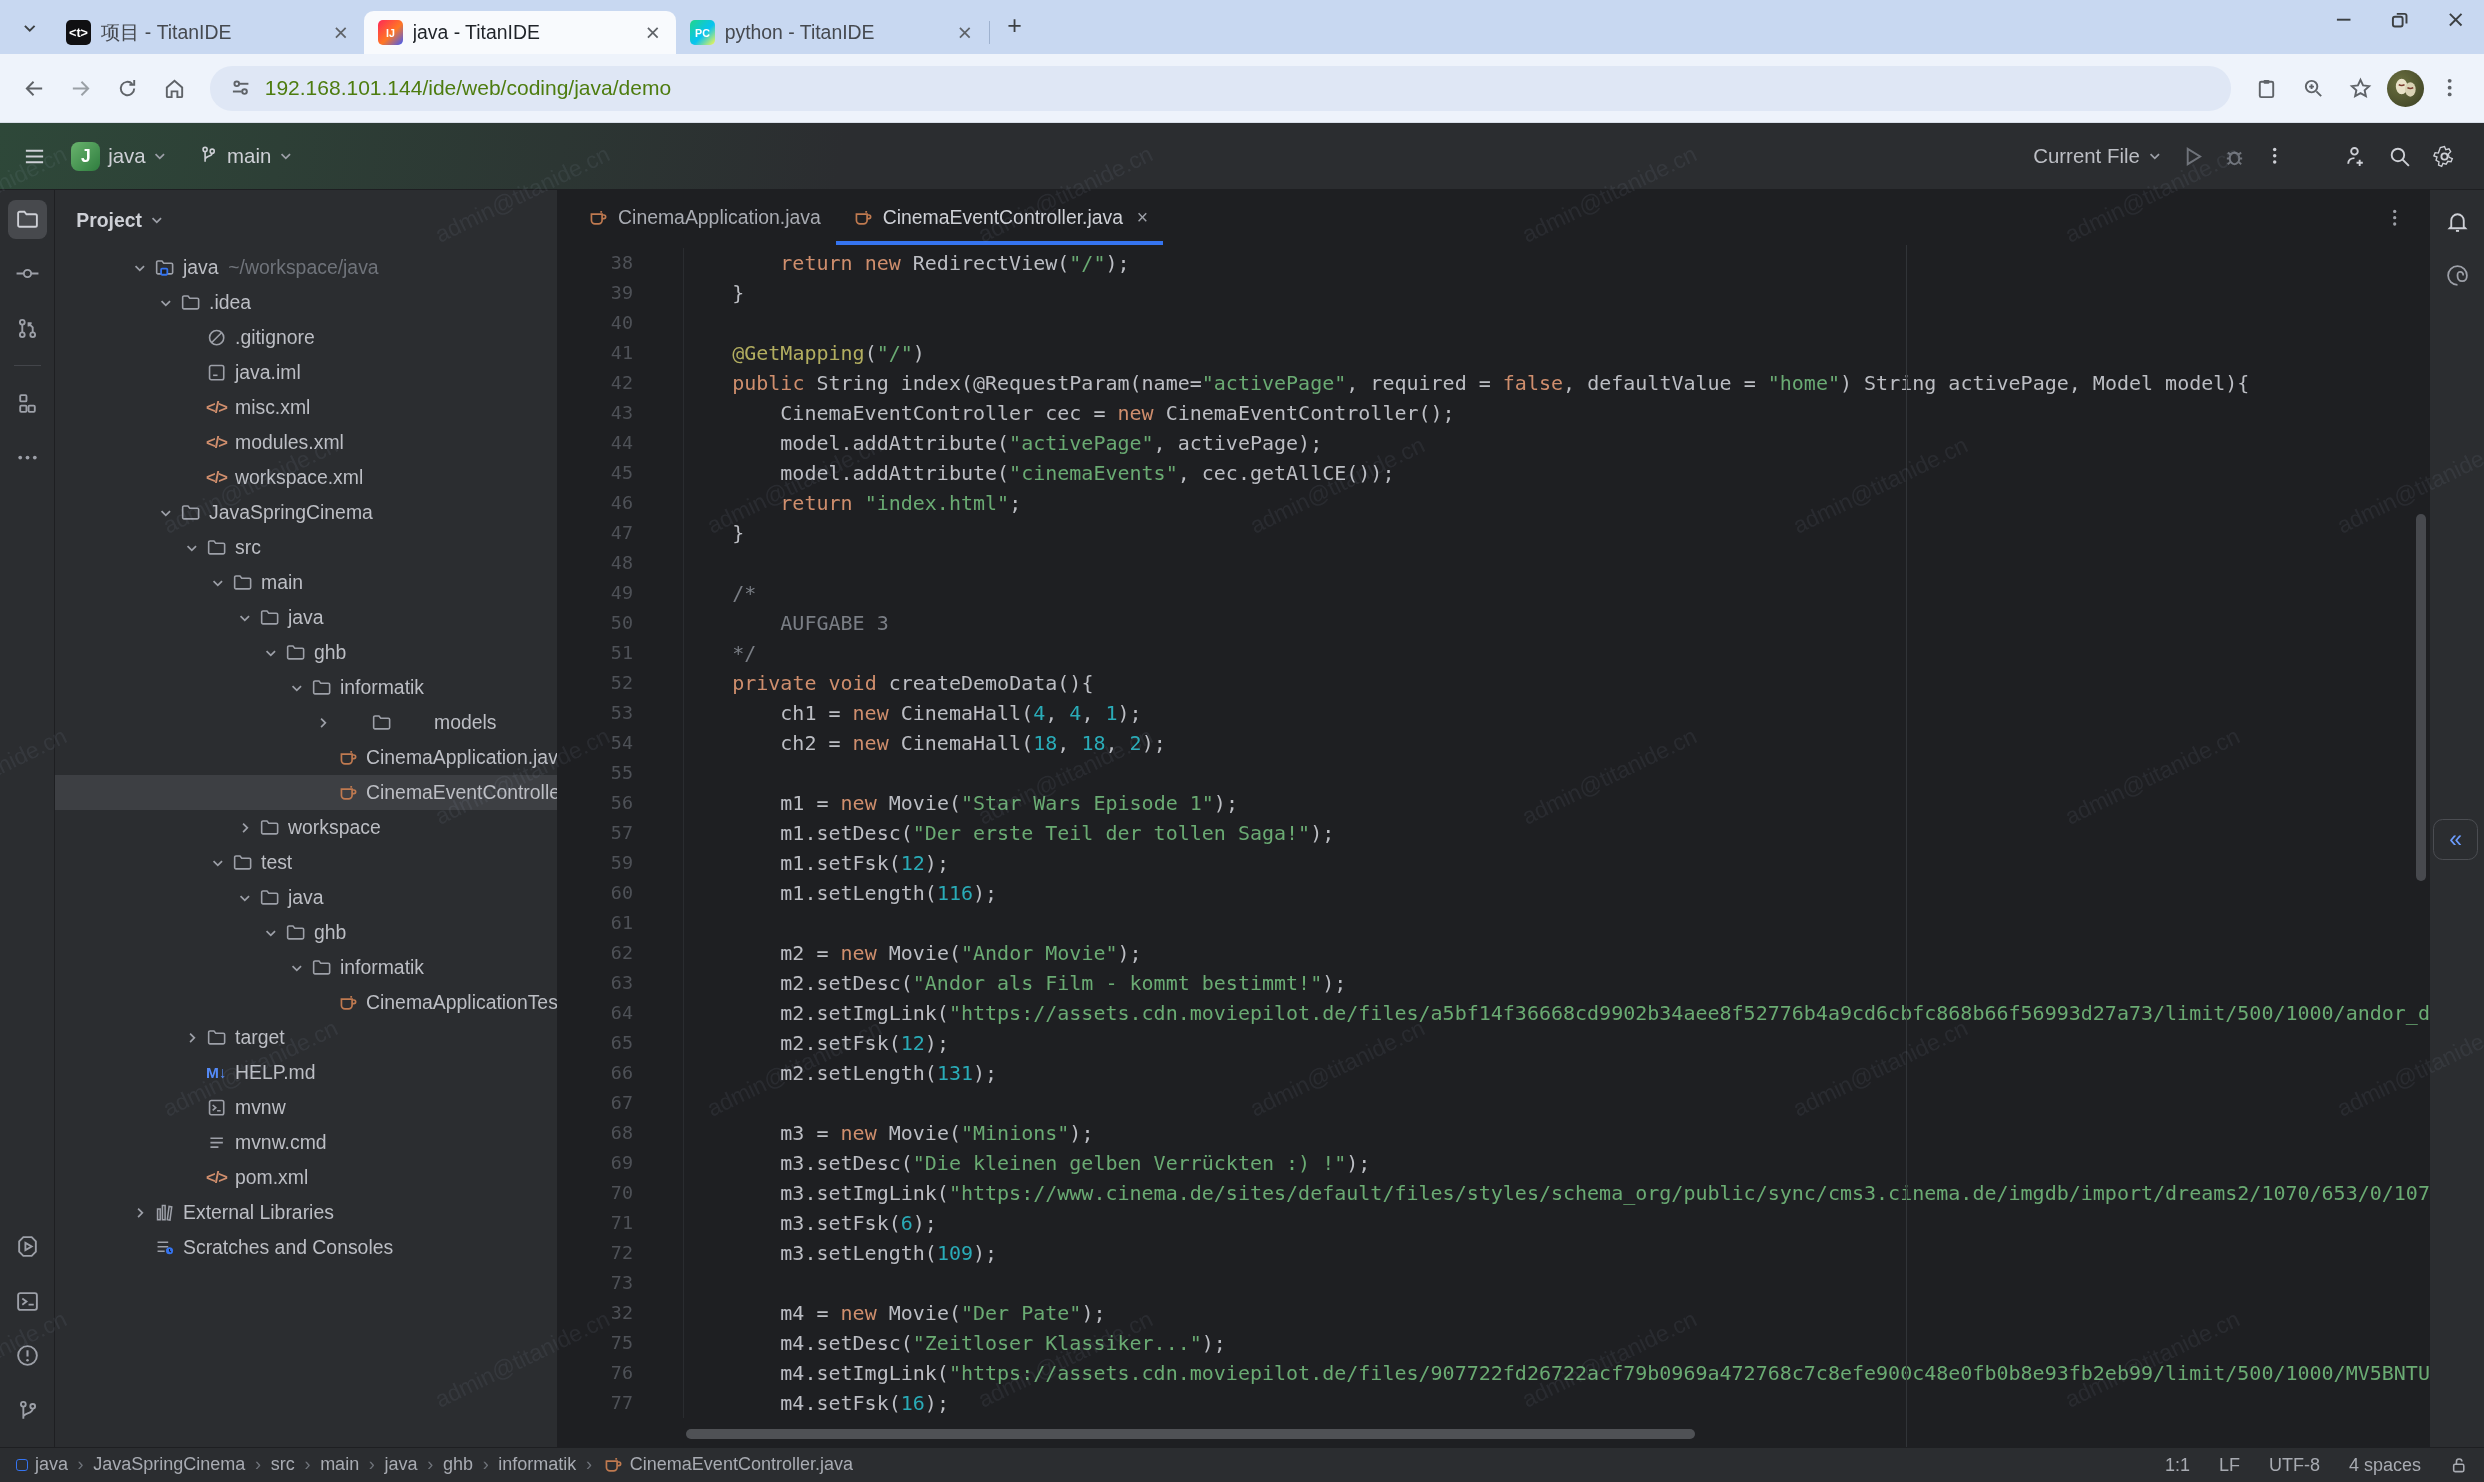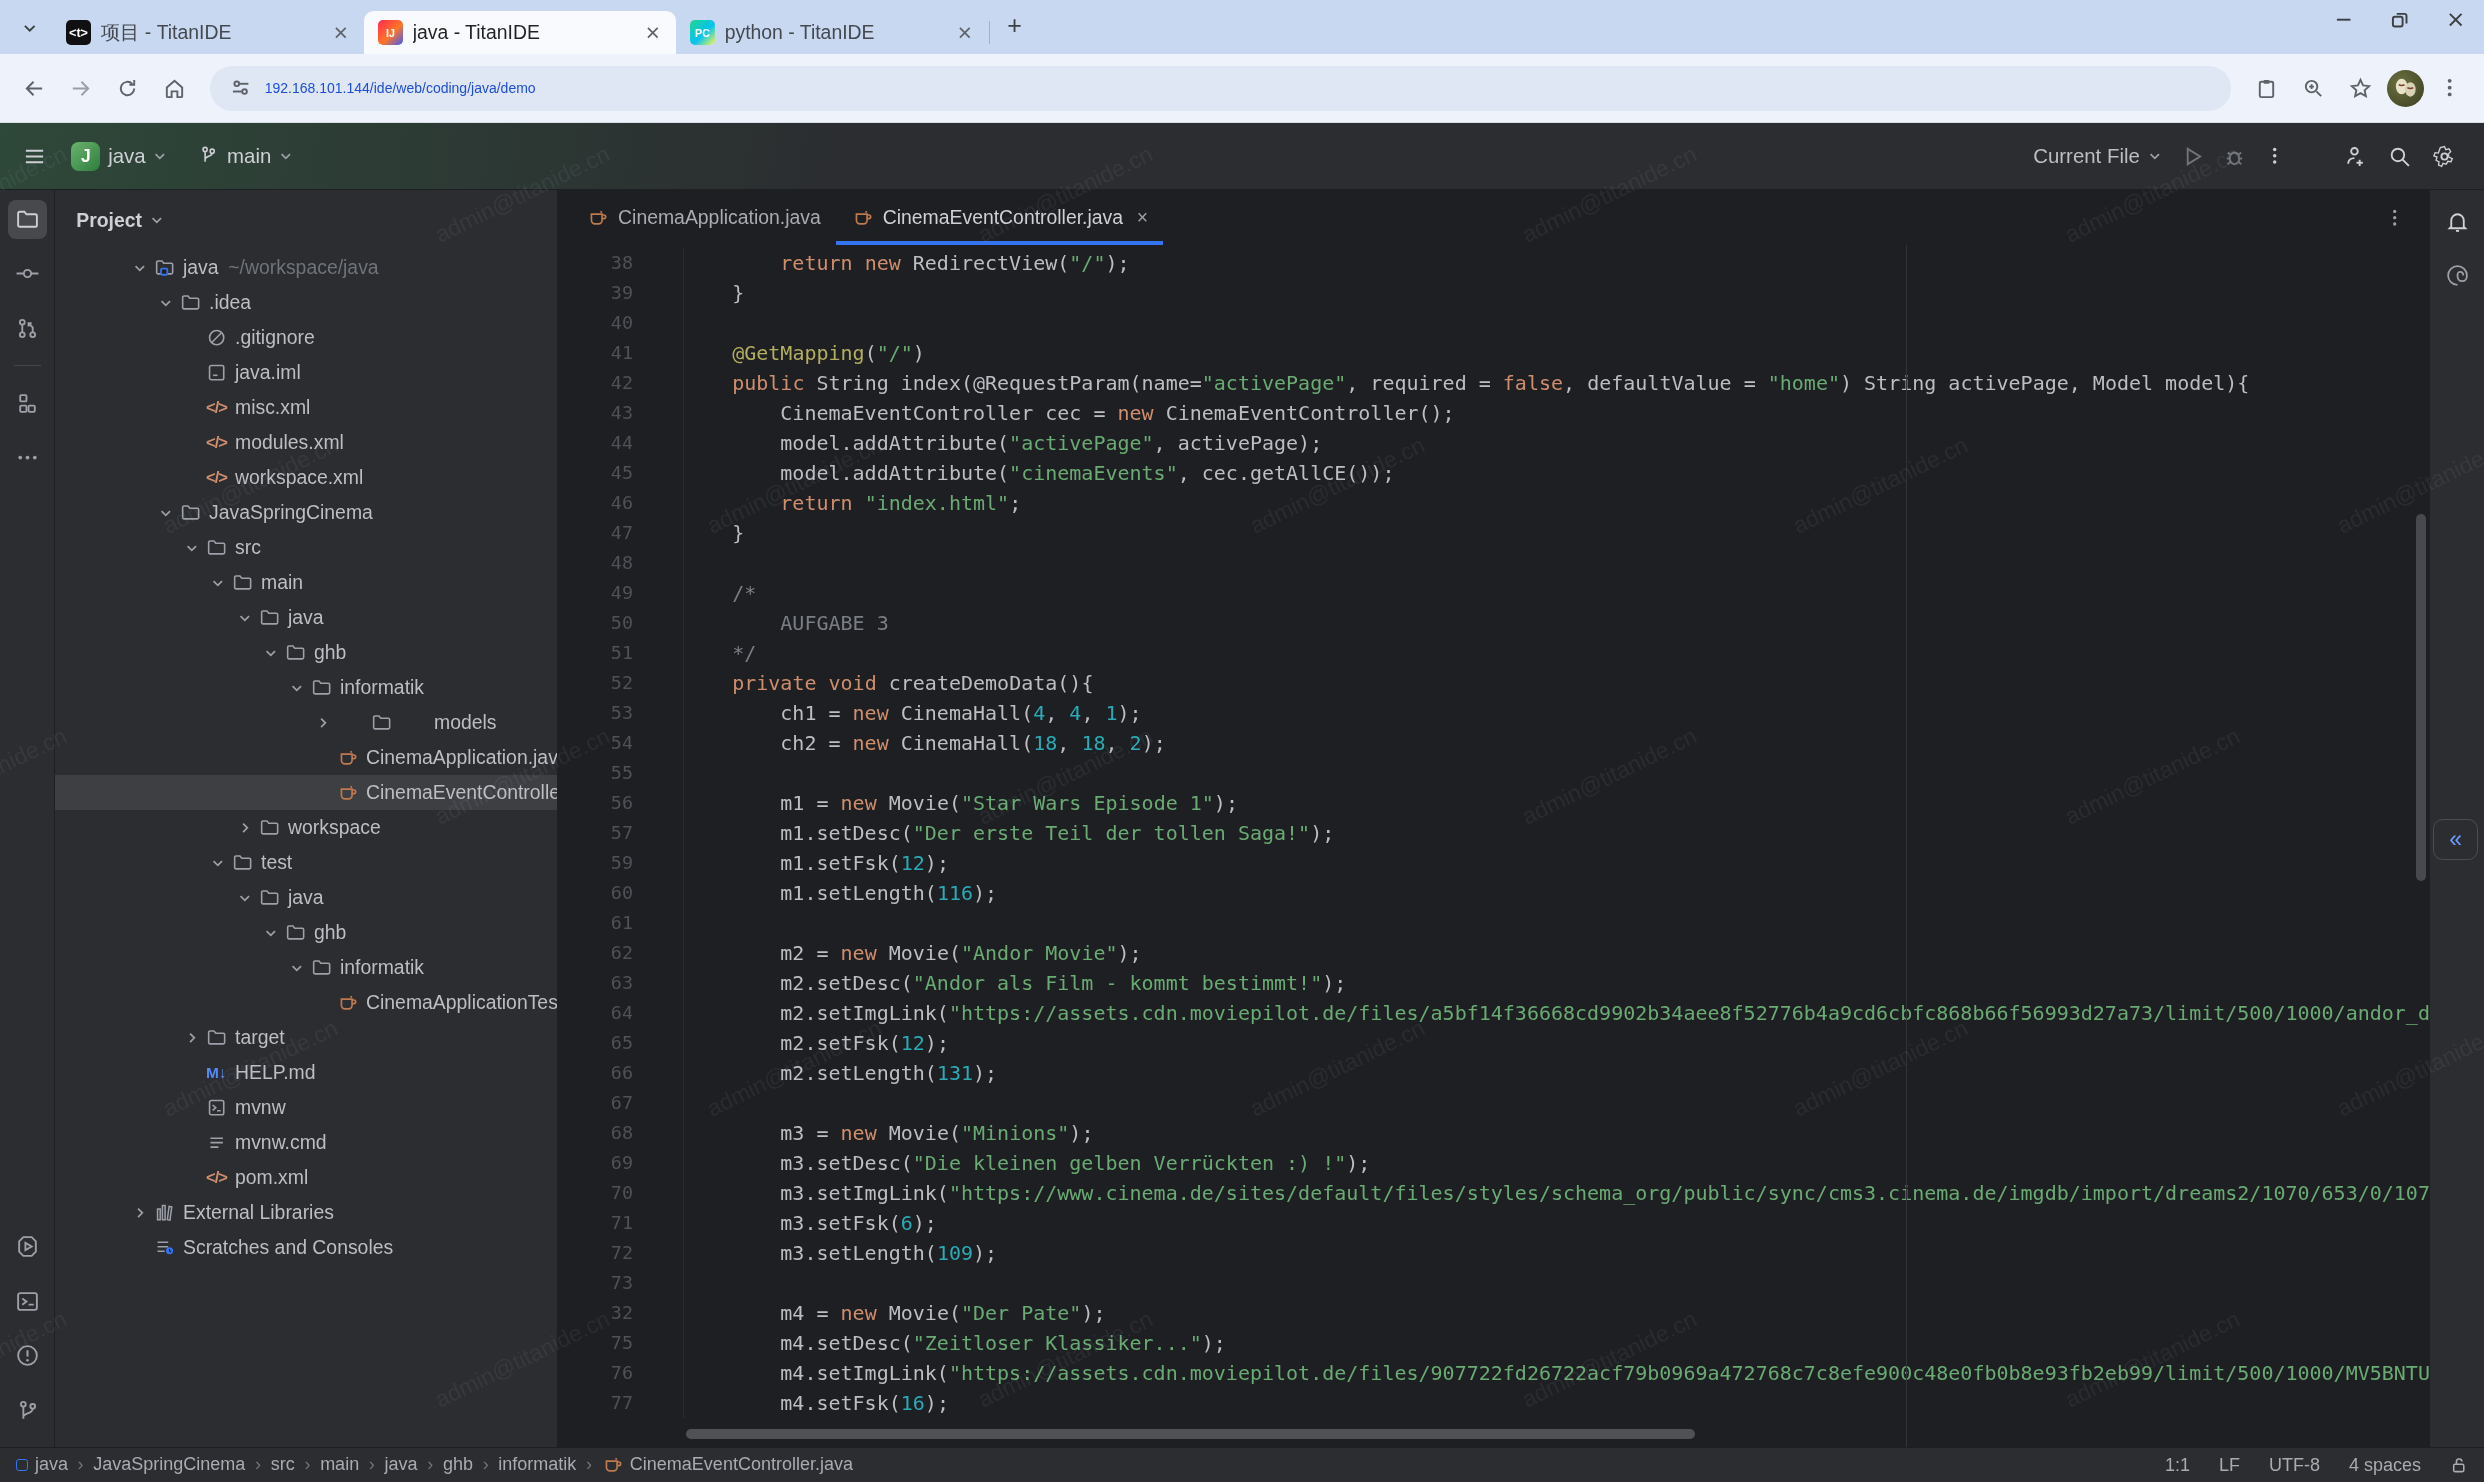--- a/index.html
+++ b/index.html
@@ -24,21 +24,21 @@
   .newtab { width:33px; height:33px; margin:0 0 11.6px 9.7px; display:flex; align-items:center; justify-content:center;
             font-size:25px; color:#3c4043; border-radius:50%; }
   .winctl { margin-left:auto; display:flex; align-self:flex-start; height:39px; }
   .winctl > div { width:56px; height:39px; display:flex; align-items:center; justify-content:center; }
 
   .toolbar { height:69px; background:#eef3fb; display:flex; align-items:center; padding:0 13.6px; gap:5.8px;
              border-bottom:1px solid #d8dee8; }
   .nav-ico { width:41px; height:41px; border-radius:50%; display:flex; align-items:center; justify-content:center; }
   .urlpill { flex:1; height:45px; background:#dfe7f5; border-radius:22px; margin:0 9.7px; display:flex; align-items:center;
              padding:0 19.4px; gap:13.6px; }
-  .urltext { font-size:14px; color:#1d4ed8; }
+  .urltext { font-size:21px; color:#4d7c0f; }
   .avatar { width:37px; height:37px; border-radius:50%; background:radial-gradient(circle at 35% 35%, #6b7040, #3a3e22);
             display:flex; align-items:center; justify-content:center; overflow:hidden; }
 
   
   .ide { height:1359px; display:flex; flex-direction:column; background:#2b2d30; position:relative; }
   .ide-header { height:67px; background:linear-gradient(100deg,#2e4839 0%,#2b2d30 34%); display:flex; align-items:center;
                 padding:0 17.5px 0 13.6px; color:#ced0d6; border-bottom:1px solid #1e1f22; flex:0 0 auto; }
   .hbtn { height:43px; display:flex; align-items:center; gap:7.8px; padding:0 9.7px; border-radius:7.8px; font-size:20.4px; }
   .pbadge { width:29px; height:29px; border-radius:7.8px; background:linear-gradient(135deg,#69b46d,#2f7d3f);
             color:#fff; font-size:17.5px; font-weight:bold; display:flex; align-items:center; justify-content:center; }

